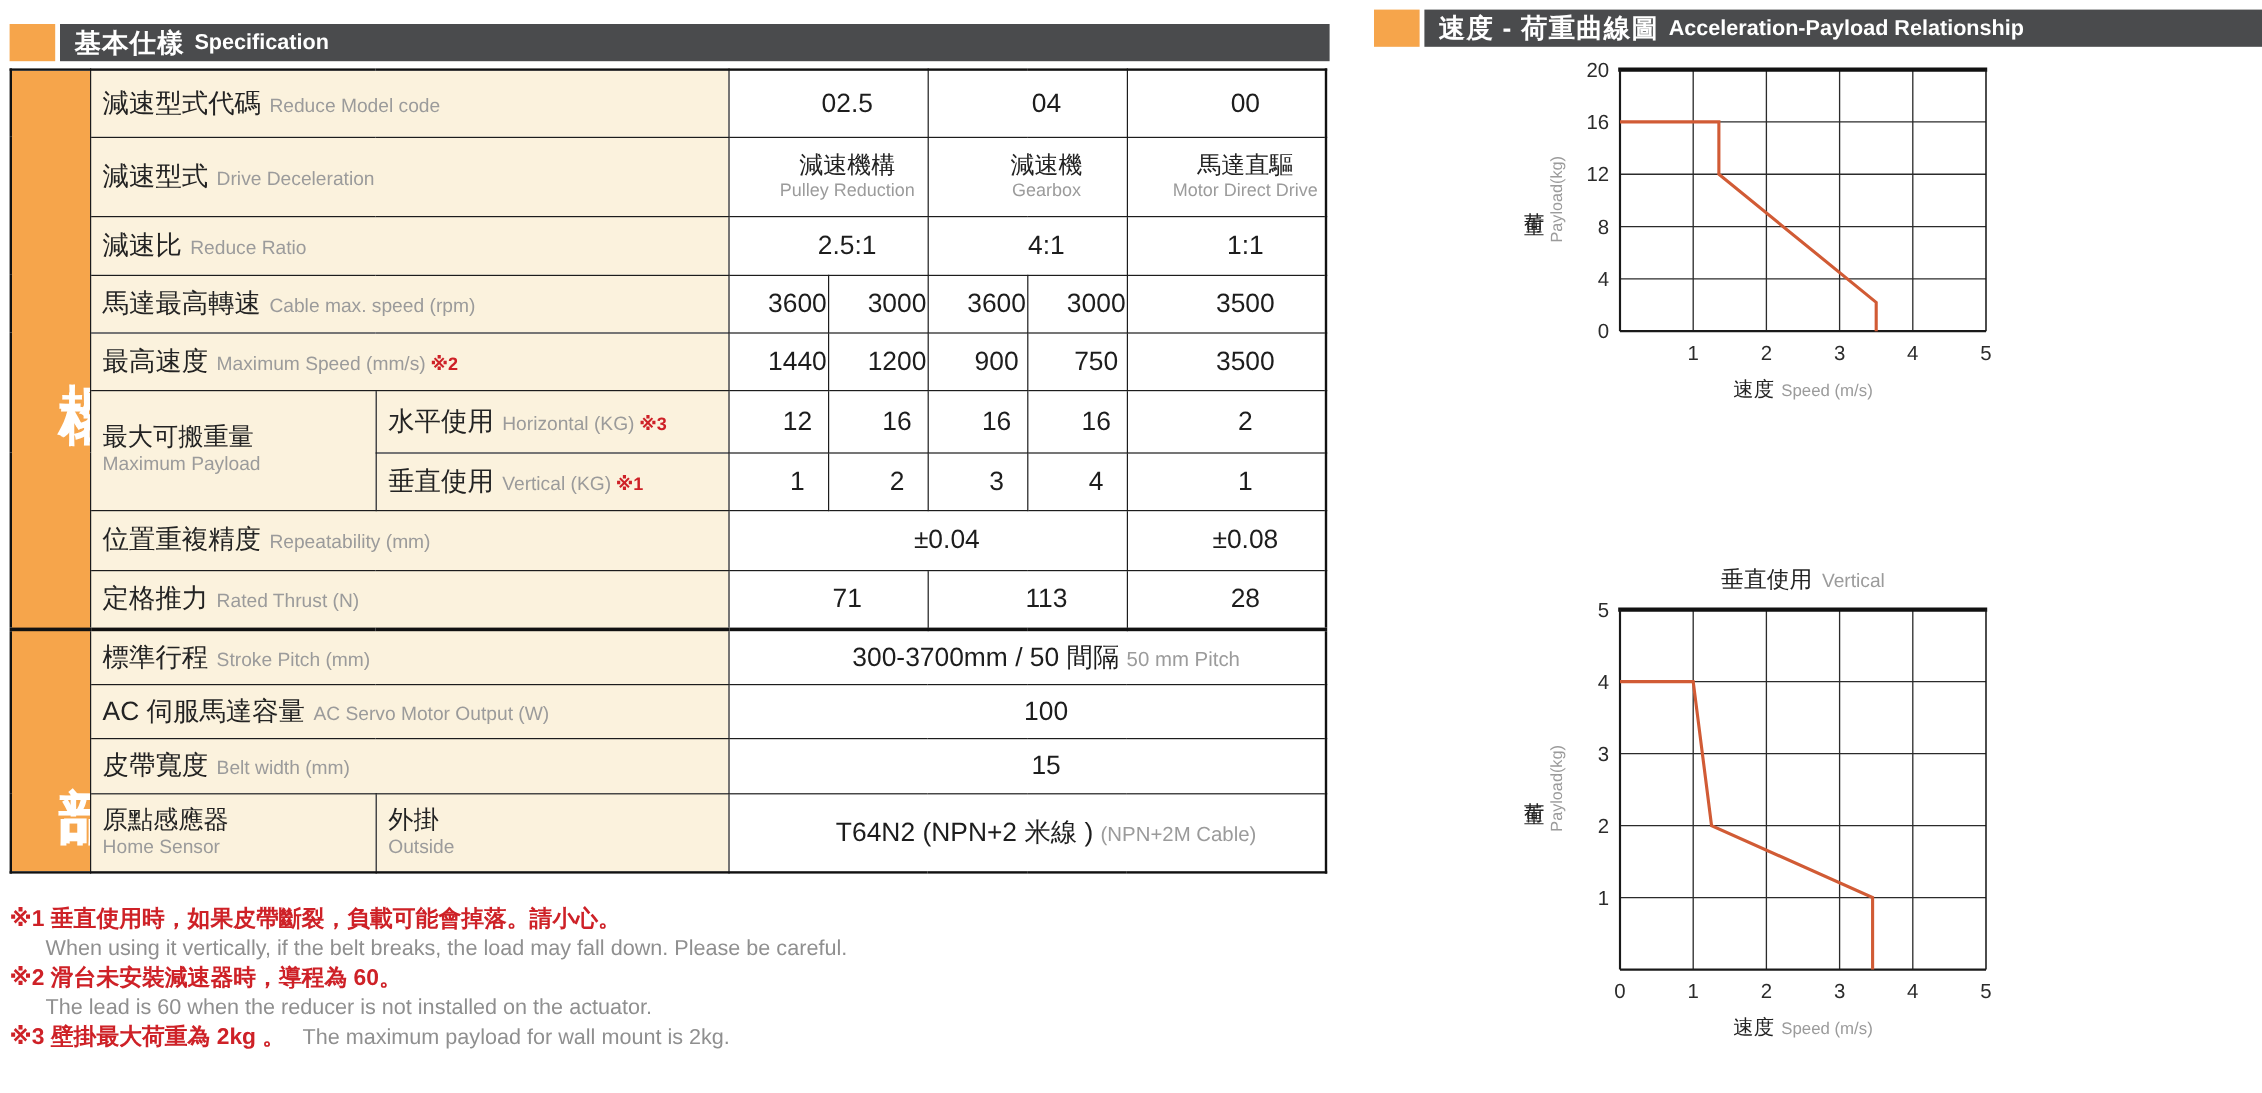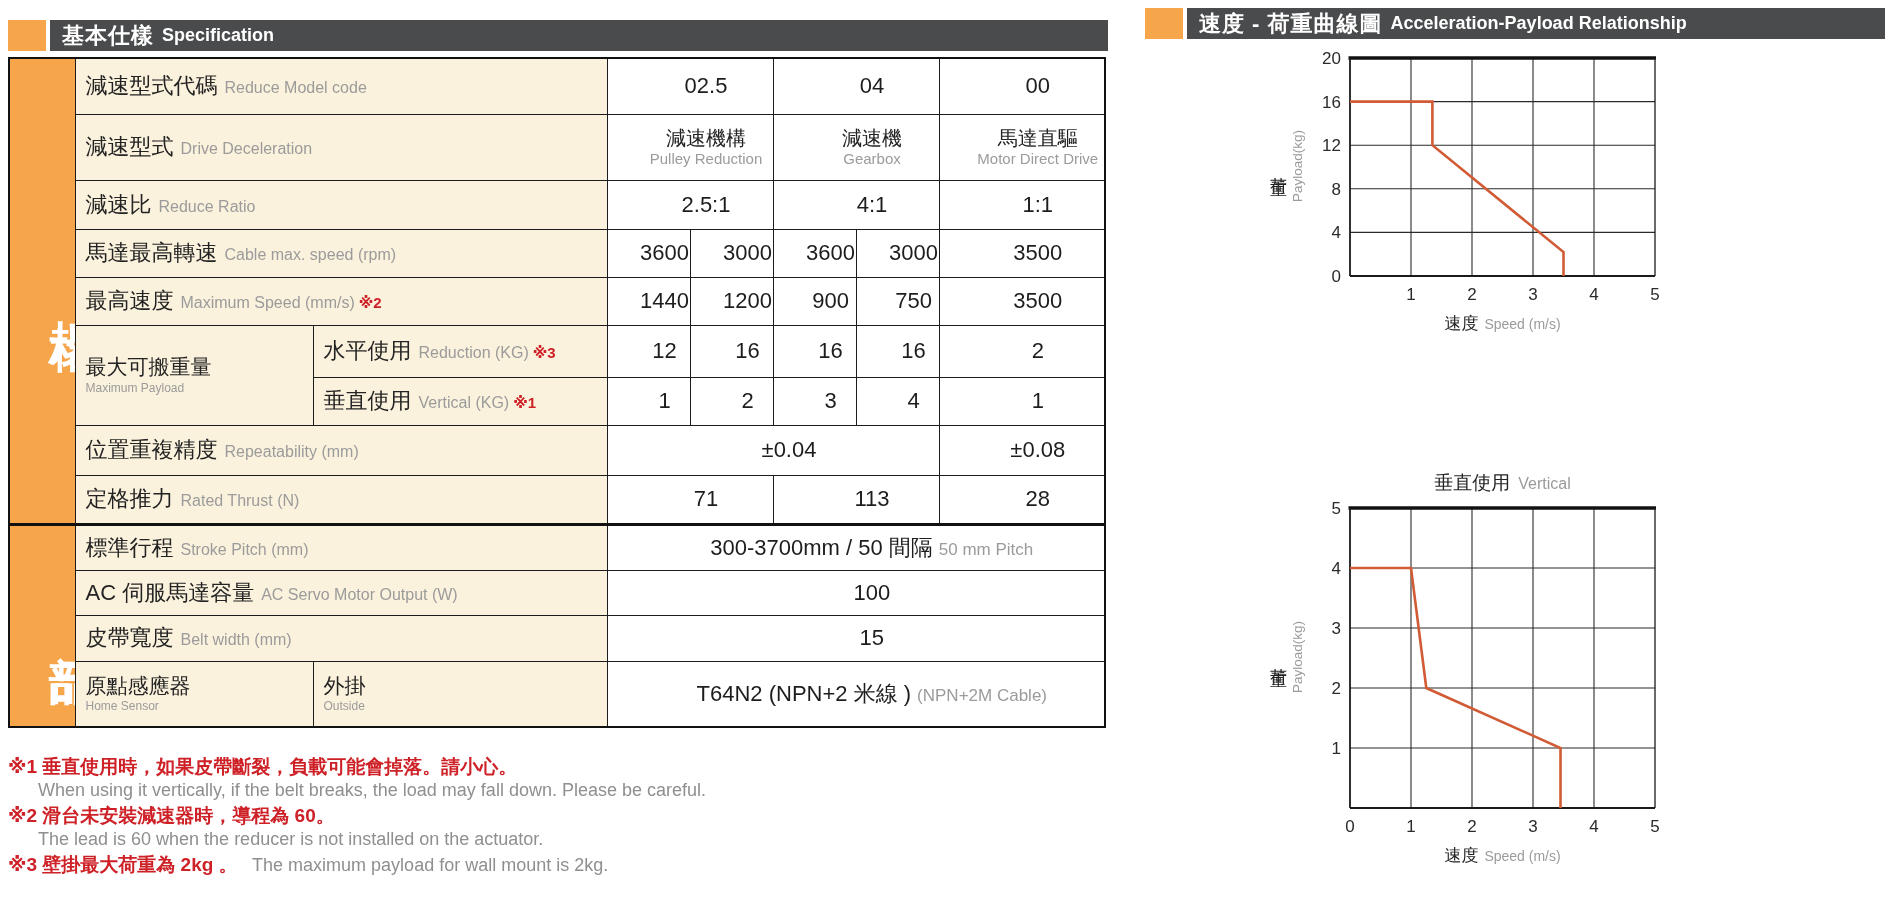--- a/index.html
+++ b/index.html
@@ -23,21 +23,21 @@
   td.side span { writing-mode:vertical-rl; text-orientation:upright; color:#fff; font-size:46px; font-weight:bold; letter-spacing:6px; }
   td.lab { background:#FBF2DD; padding-left:10px; vertical-align:middle; }
   .zh { font-size:22px; color:#232323; }
   .en { font-size:16px; color:#9B9B9B; margin-left:7px; }
   .note { font-size:15px; color:#CE2127; margin-left:4px; font-weight:bold; }
   td.val { background:#fff; text-align:center; vertical-align:middle; font-size:22px; color:#1d1d1d; }
   td.val .v-zh { display:block; font-size:20px; color:#232323; line-height:1.15; }
   td.val .v-en { display:block; font-size:15px; color:#9B9B9B; line-height:1.2; }
   td.val .inline-en { font-size:17px; color:#9B9B9B; margin-left:6px; }
   .two-line .l-zh { display:block; font-size:21px; color:#232323; line-height:1.25; }
-  .two-line .l-en { display:block; font-size:12px; color:#9B9B9B; line-height:1.25; }
+  .two-line .l-en { display:block; font-size:16px; color:#9B9B9B; line-height:1.25; }
   tr.sec2 td { border-top:3.5px solid #111; }
   tr.r1 td{height:56px} tr.r2 td{height:66px} tr.r3 td{height:49px} tr.r4 td{height:48px}
   tr.r5 td{height:48px} tr.r6 td{height:52px} tr.r7 td{height:48px} tr.r8 td{height:50px}
   tr.r9 td{height:49px} tr.r10 td{height:46px} tr.r11 td{height:45px} tr.r12 td{height:46px} tr.r13 td{height:66px}
 
   
   .footnotes { margin-top:26px; line-height:1.32; }
   .fn-red { color:#CE2127; font-size:19px; font-weight:bold; }
   .fn-gray { color:#8f8f8f; font-size:18px; padding-left:30px; }
   .fn-inline { padding-left:0; margin-left:10px; font-weight:normal; }
@@ -126,21 +126,21 @@
         <td class="val">1200</td>
         <td class="val">900</td>
         <td class="val">750</td>
         <td class="val">3500</td>
       </tr>
       <tr class="r6">
         <td class="lab two-line" rowspan="2">
               <span class="l-zh">最大可搬重量</span>
               <span class="l-en">Maximum Payload</span>
             </td>
-        <td class="lab"><span class="zh">水平使用</span><span class="en">Reduction (KG)</span><span class="note">※3</span></td>
+        <td class="lab"><span class="zh">水平使用</span><span class="en">Horizontal (KG)</span><span class="note">※3</span></td>
         <td class="val">12</td>
         <td class="val">16</td>
         <td class="val">16</td>
         <td class="val">16</td>
         <td class="val">2</td>
       </tr>
       <tr class="r7">
         <td class="lab"><span class="zh">垂直使用</span><span class="en">Vertical (KG)</span><span class="note">※1</span></td>
         <td class="val">1</td>
         <td class="val">2</td>

